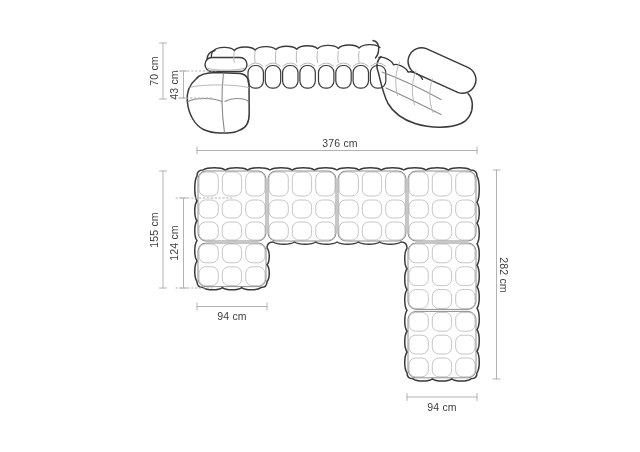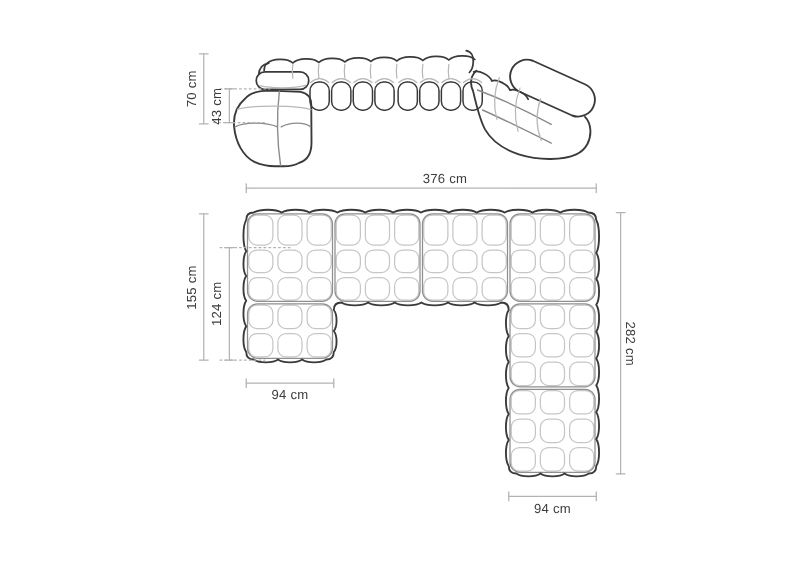--- a/index.html
+++ b/index.html
@@ -178,21 +178,21 @@
         <path fill="none" stroke-linecap="round" stroke-linejoin="round" d="M407,397 H477" stroke="#b3b3b3" stroke-width="1"></path>
         <path fill="none" stroke-linecap="round" stroke-linejoin="round" d="M407,393.5 v7" stroke="#b3b3b3" stroke-width="1"></path>
         <path fill="none" stroke-linecap="round" stroke-linejoin="round" d="M477,393.5 v7" stroke="#b3b3b3" stroke-width="1"></path>
       </g>
   </svg>
 
   <div class="dim-label rot-ccw" style="left:154px;top:71px;">70 cm</div>
 
   <div class="dim-label rot-ccw" style="left:174px;top:84.5px;">43 cm</div>
 
-  <div class="dim-label" style="left:356px;top:142.5px;">376 cm</div>
+  <div class="dim-label" style="left:340px;top:142.5px;">376 cm</div>
 
   <div class="dim-label rot-ccw" style="left:153.5px;top:229.5px;">155 cm</div>
 
   <div class="dim-label rot-ccw" style="left:173.5px;top:243px;">124 cm</div>
 
   <div class="dim-label" style="left:232px;top:316px;">94 cm</div>
 
   <div class="dim-label rot-cw" style="left:503.5px;top:274.5px;">282 cm</div>
 
   <div class="dim-label" style="left:442px;top:406.5px;">94 cm</div>

